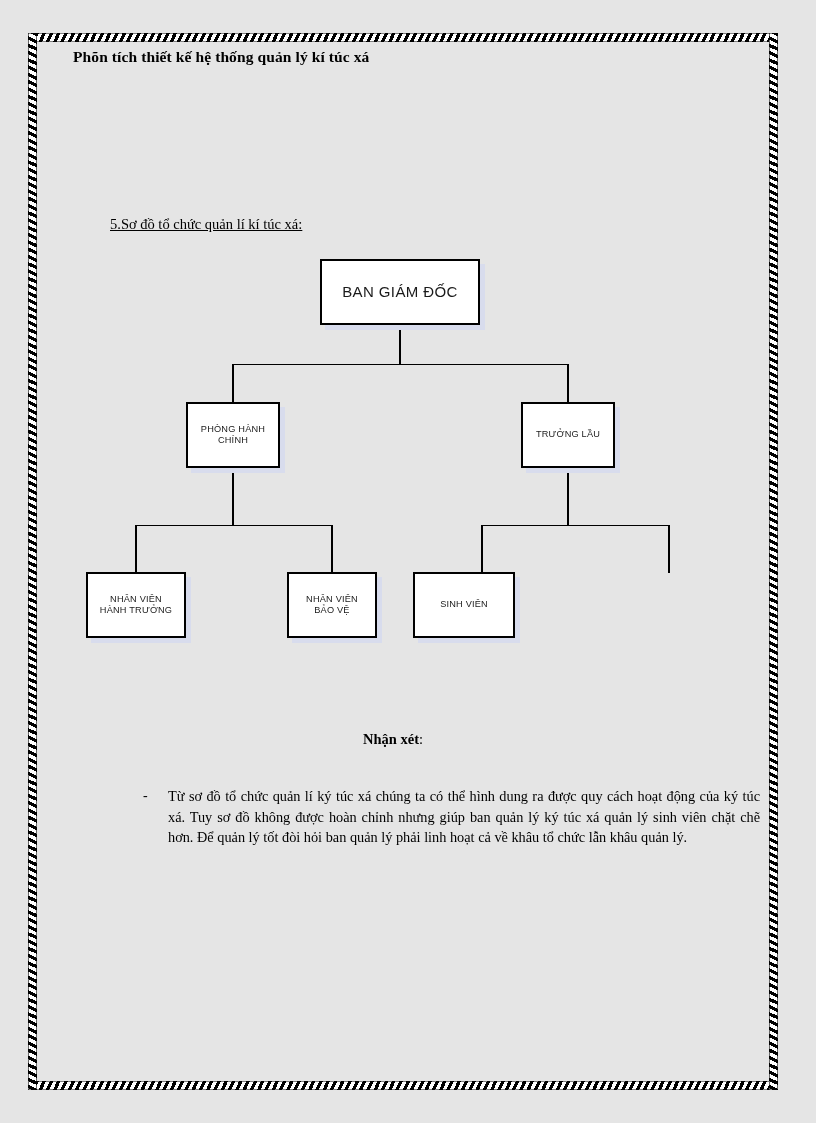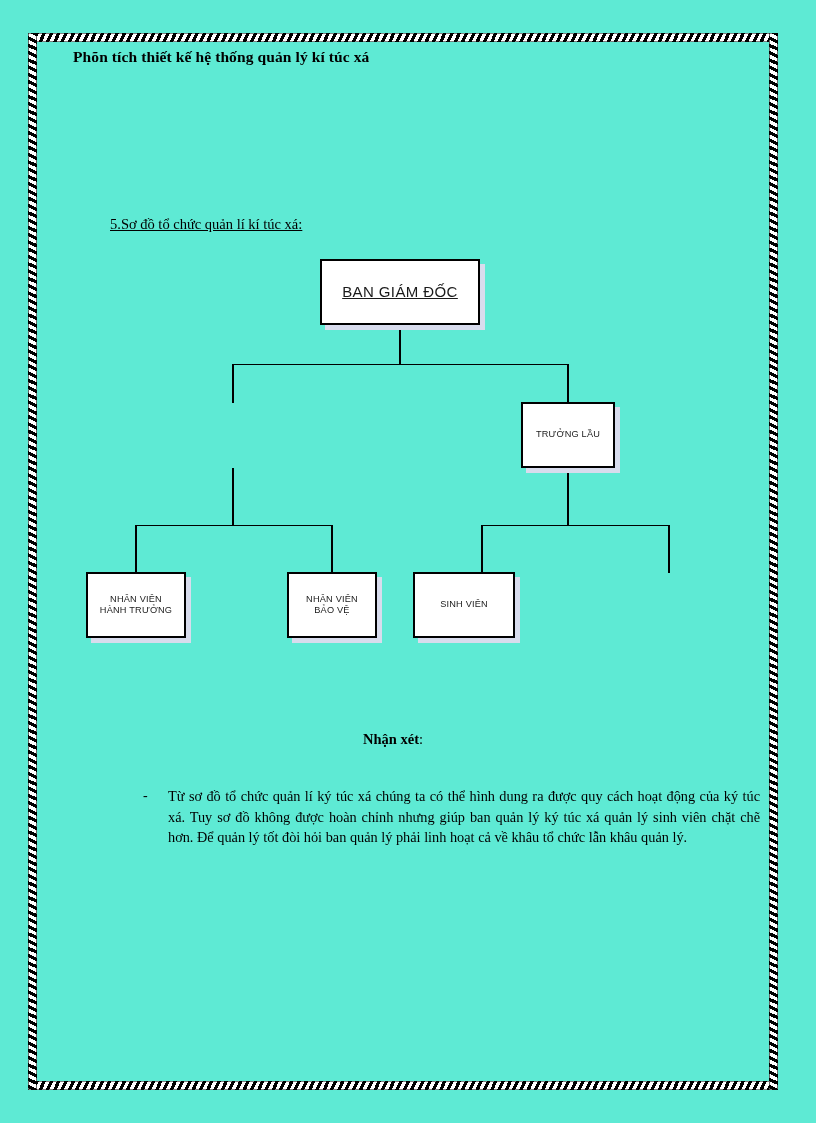--- a/index.html
+++ b/index.html
@@ -10,21 +10,21 @@
   }
   body {
     font-family: "Liberation Serif", "DejaVu Serif", serif;
     color: #000000;
   }
 
   .page {
     position: relative;
     width: 816px;
     height: 1123px;
-    background: #5eead4;
+    background: #e5e5e5;
     overflow: hidden;
   }
 
   
   .art-border {
     position: absolute;
     left: 28px;
     top: 33px;
     width: 750px;
     height: 1057px;
@@ -126,21 +126,21 @@
     display: flex;
     align-items: center;
     justify-content: center;
     text-align: center;
     font-family: "Liberation Sans", "DejaVu Sans", sans-serif;
     color: #1a1a1a;
     pointer-events: auto;
   }
   .node span { display: block; line-height: 1.25; }
 
-  .node.root    { left: 320px; top: 259px; width: 160px; height: 66px; font-size: 15px; letter-spacing: 0.4px; text-decoration: underline; }
+  .node.root    { left: 320px; top: 259px; width: 160px; height: 66px; font-size: 15px; letter-spacing: 0.4px; }
   .node.lvl2    { top: 402px;  width: 94px;  height: 66px; font-size: 9.2px; letter-spacing: 0.2px; }
   .node.lvl2.a  { left: 186px; }
   .node.lvl2.b  { left: 521px; }
   .node.lvl3    { top: 572px;  height: 66px; font-size: 9.2px; letter-spacing: 0.2px; }
   .node.lvl3.a  { left: 86px;  width: 100px; }
   .node.lvl3.b  { left: 287px; width: 90px;  }
   .node.lvl3.c  { left: 413px; width: 102px; }
   .node.lvl3.d  { left: 617px; width: 104px; }
 
   .connector { position: absolute; background: #000000; }
@@ -177,20 +177,26 @@
 
     <div class="connector v" style="left:567px; top:468px; height:57px;"></div>
     <div class="connector h" style="left:481px; top:524.5px; width:188px;"></div>
     <div class="connector v" style="left:481px; top:524.5px; height:48px;"></div>
     <div class="connector v" style="left:668px; top:524.5px; height:48px;"></div>
 
     <div class="node root">
       <span>BAN GIÁM ĐỐC</span>
     </div>
 
+    <div class="node lvl2 a">
+      <div>
+        <span>PHÒNG HÀNH</span>
+        <span>CHÍNH</span>
+      </div>
+    </div>
 
     <div class="node lvl2 b">
       <div>
         <span>TRƯỞNG LẦU</span>
       </div>
     </div>
 
     <div class="node lvl3 a">
       <div>
         <span>NHÂN VIÊN</span>

